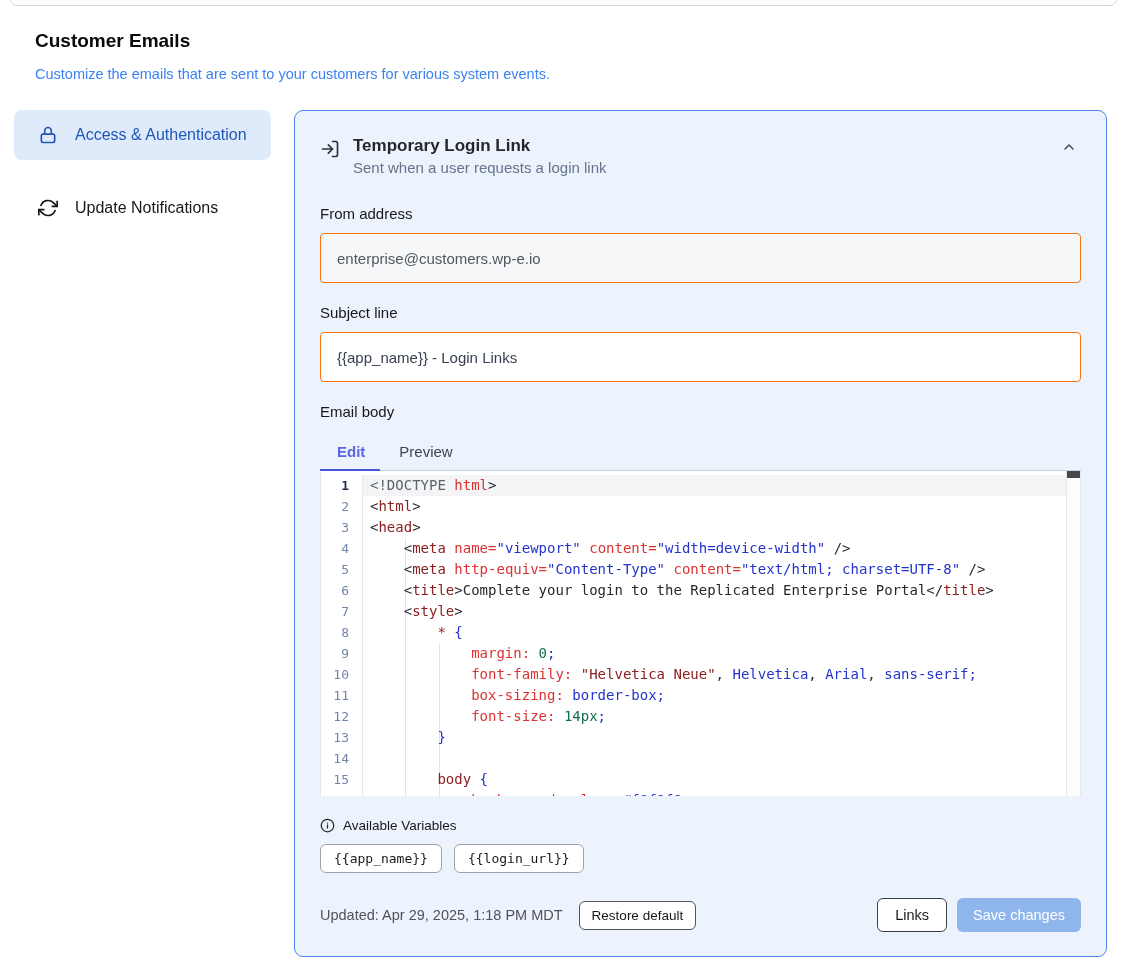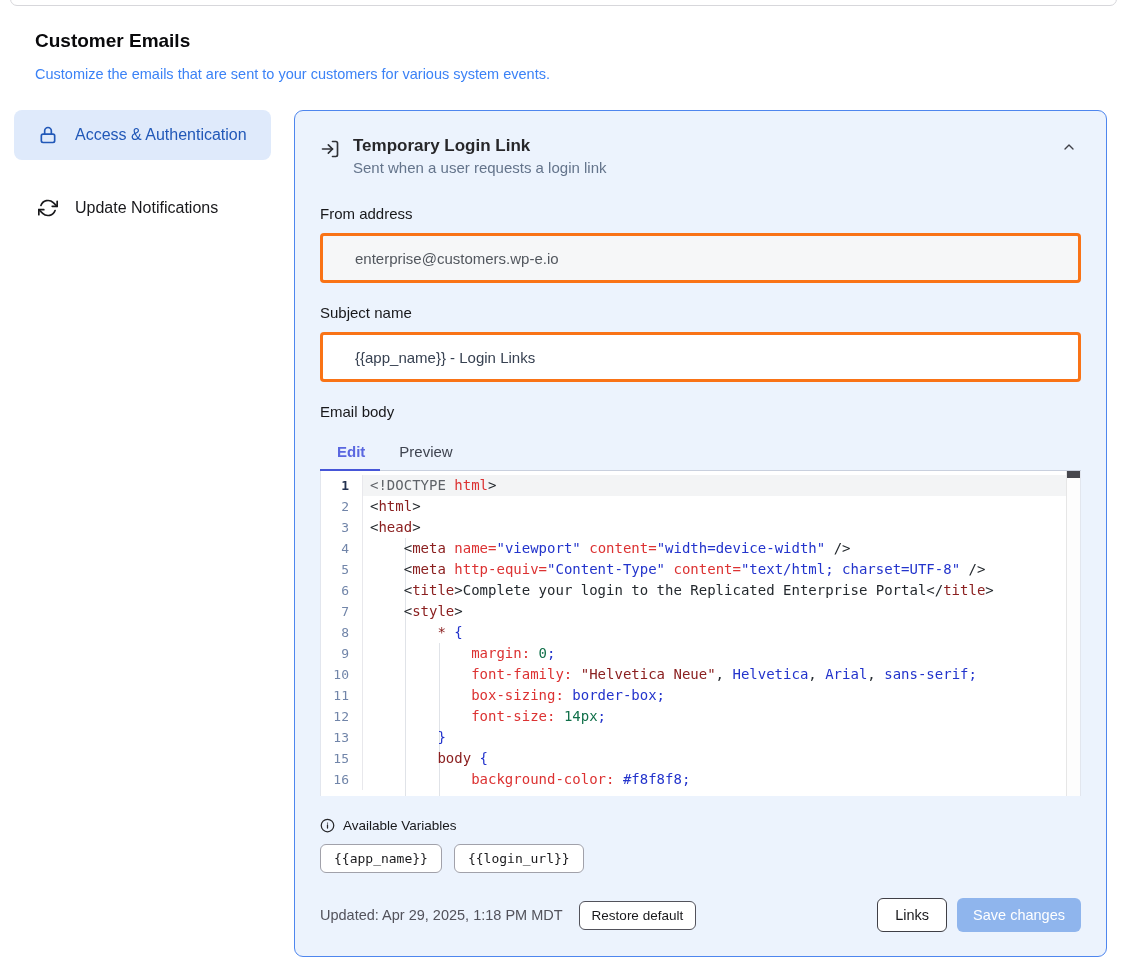--- a/index.html
+++ b/index.html
@@ -26,22 +26,22 @@
            background:#ecf3fd; border:1px solid #4e86ee; border-radius:9px; padding:24px 25px; }
 
   .panel-head { display:flex; align-items:flex-start; margin-bottom:24px; }
   .panel-head .hicon { flex:0 0 20px; height:20px; margin-right:13px; margin-top:4px; }
   .head-titles { flex:1; }
   .head-title { font-size:17px; font-weight:700; color:#27272a; line-height:22px; }
   .head-sub   { font-size:15px; color:#64748b; line-height:22px; }
   .collapse-btn { background:none; border:none; cursor:pointer; padding:4px; }
 
   .field-label { font-size:15px; color:#18181b; line-height:22px; margin-bottom:8px; }
-  .text-input { width:100%; height:50px; border:3px solid #f97316; border-radius:4px;
-                padding:0 32px; font-size:15px; font-family:"Liberation Sans",sans-serif;
+  .text-input { width:100%; height:50px; border:1px solid #f97316; border-radius:4px;
+                padding:0 16px; font-size:15px; font-family:"Liberation Sans",sans-serif;
                 background:#fff; color:#374151; outline:none; }
   .text-input.readonly { background:#f6f7f8; color:#52575e; }
   .field { margin-bottom:19px; }
 
   
   .tabsbar { position:relative; display:flex; border-bottom:1px solid #c9d0de; margin-top:12px; }
   .tab { padding:8px 17px 10px 17px; font-size:15px; background:none; border:none; cursor:pointer;
          font-family:"Liberation Sans",sans-serif; color:#3f4450; }
   .tab.active { color:#5a67e0; font-weight:700; }
   .tab-underline { position:absolute; left:0; bottom:-2px; width:60px; height:3px; background:#4656d8; }
@@ -134,21 +134,21 @@
       </span>
     </button>
   </div>
 
   <div class="field">
     <div class="field-label">From address</div>
     <input class="text-input readonly" readonly="" value="enterprise@customers.wp-e.io" style="">
   </div>
 
   <div class="field">
-    <div class="field-label">Subject name</div>
+    <div class="field-label">Subject line</div>
     <input class="text-input" value="{{app_name}} - Login Links" style="">
   </div>
 
   <div class="field-label">Email body</div>
 
   <div class="tabsbar">
     <button class="tab active">Edit</button>
     <button class="tab">Preview</button>
     <div class="tab-underline"></div>
   </div>
@@ -203,20 +203,24 @@
         </div>
         <div class="cm-row">
           <span class="gut">12</span>
           <span class="code"><span class="cm-p">            </span><span class="cm-a">font-size:</span><span class="cm-p"> </span><span class="cm-n">14px</span><span class="cm-b">;</span></span>
         </div>
         <div class="cm-row">
           <span class="gut">13</span>
           <span class="code"><span class="cm-p">        </span><span class="cm-b">}</span></span>
         </div>
         <div class="cm-row">
+          <span class="gut">14</span>
+          <span class="code"></span>
+        </div>
+        <div class="cm-row">
           <span class="gut">15</span>
           <span class="code"><span class="cm-p">        </span><span class="cm-t">body</span><span class="cm-p"> </span><span class="cm-b">{</span></span>
         </div>
         <div class="cm-row">
           <span class="gut">16</span>
           <span class="code"><span class="cm-p">            </span><span class="cm-a">background-color:</span><span class="cm-p"> </span><span class="cm-s">#f8f8f8</span><span class="cm-b">;</span></span>
         </div>
       </div>
     <div class="vscroll">
       <div class="vthumb"></div>

